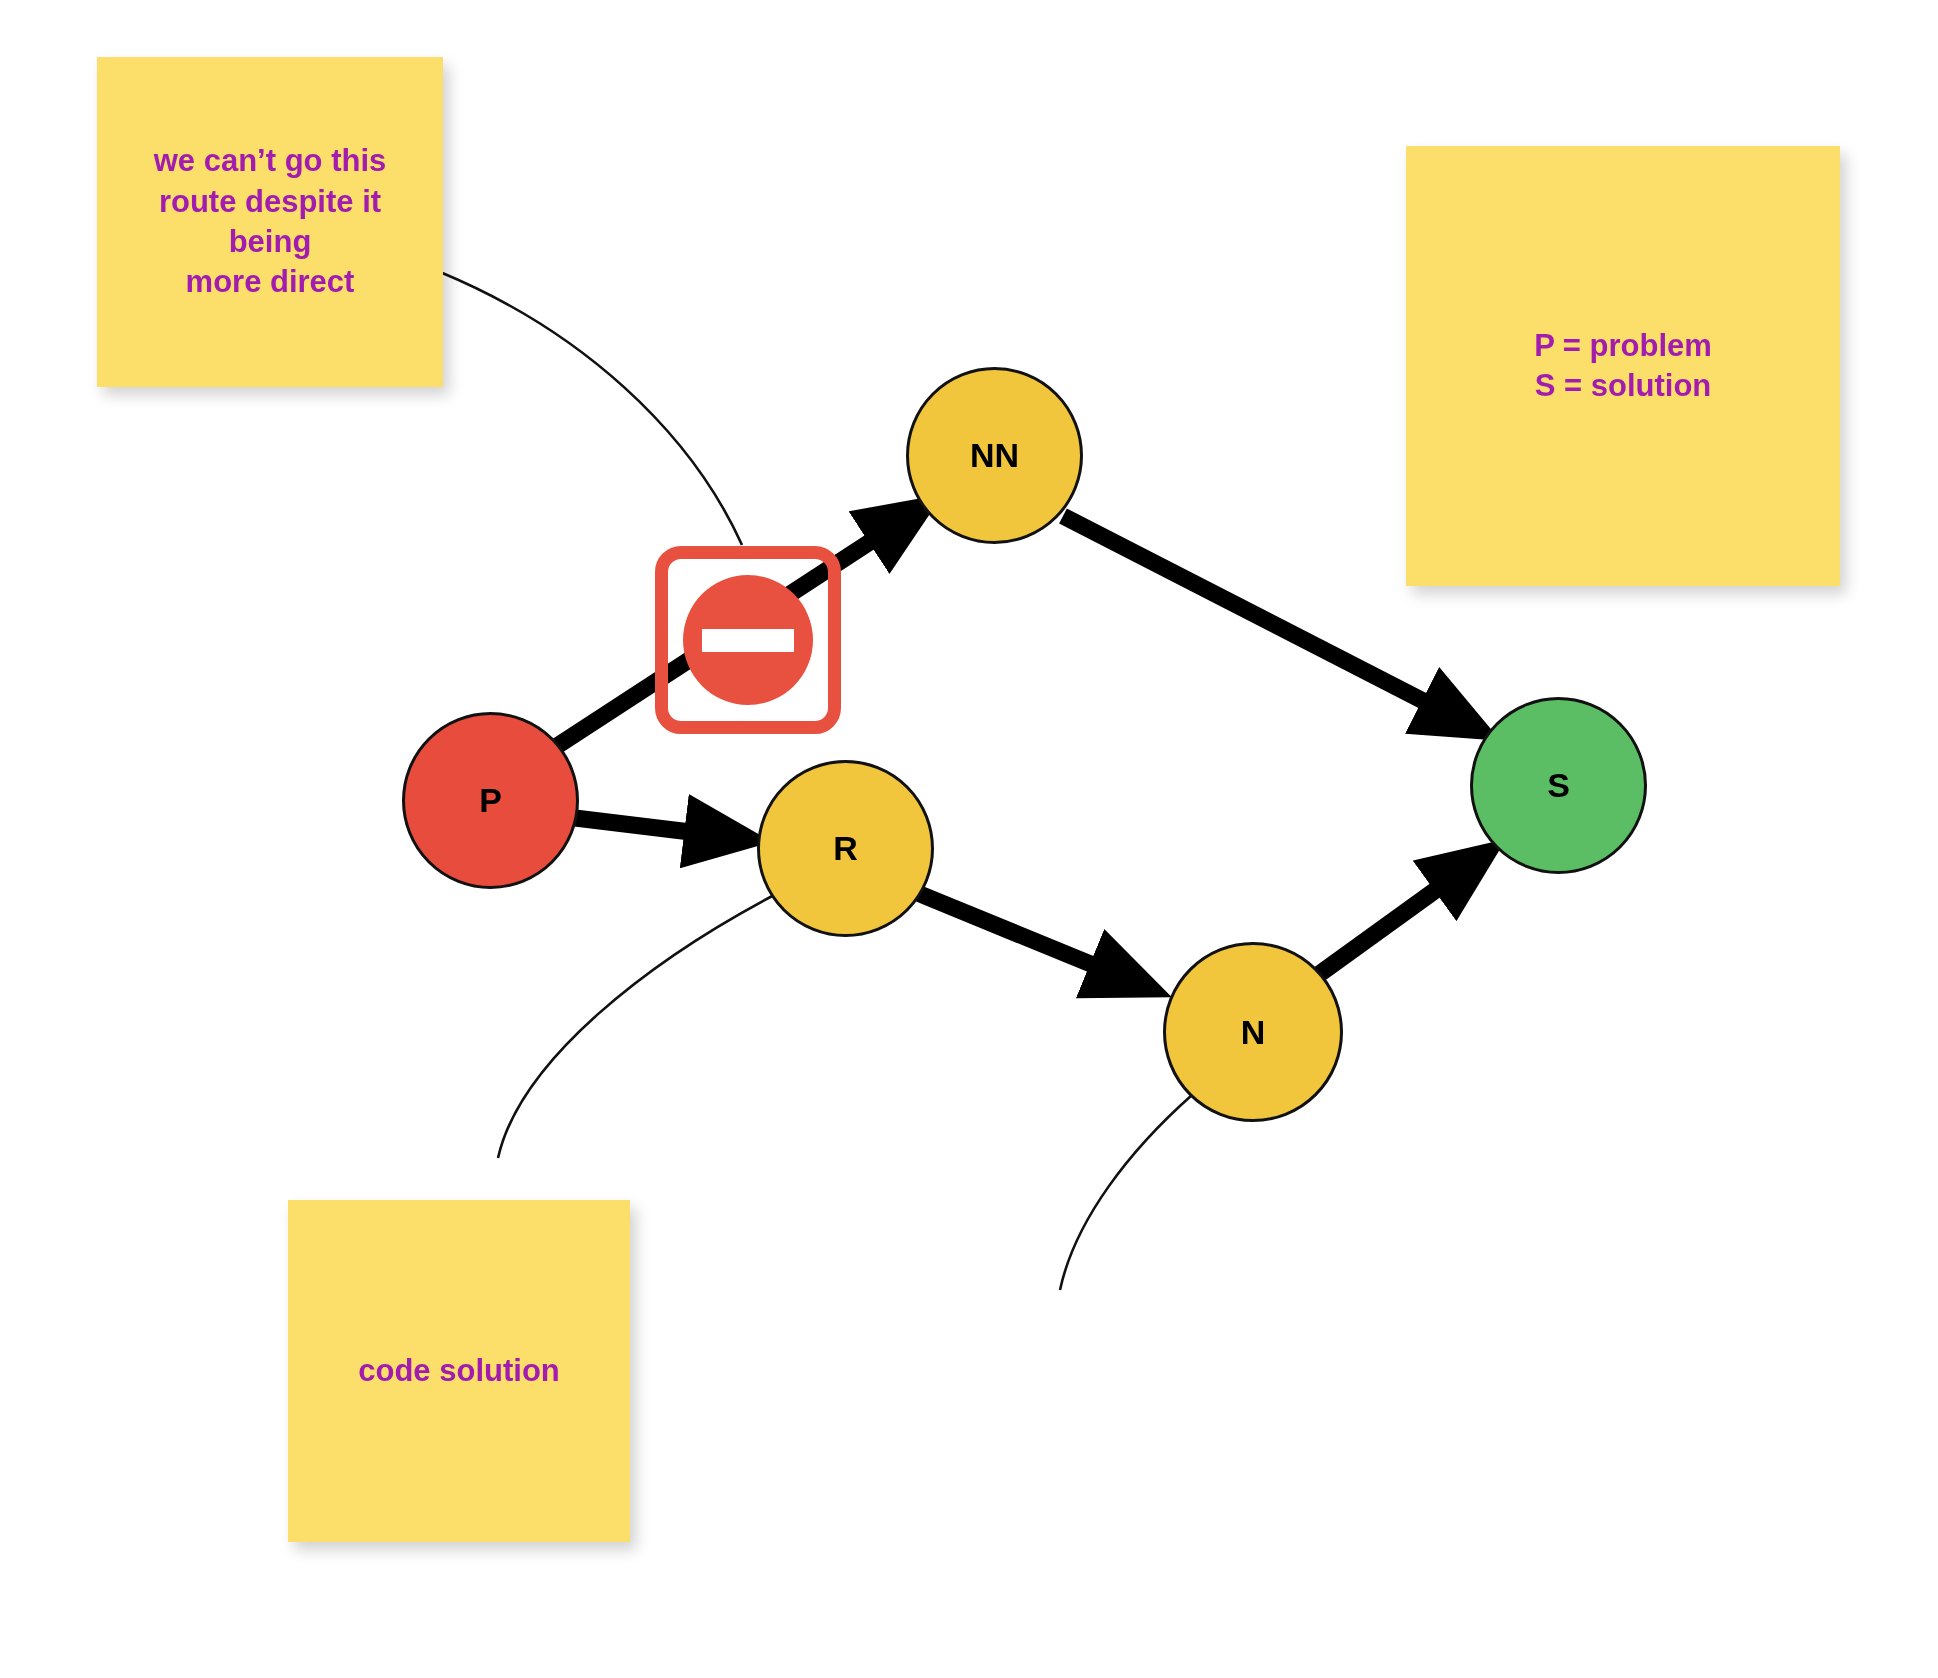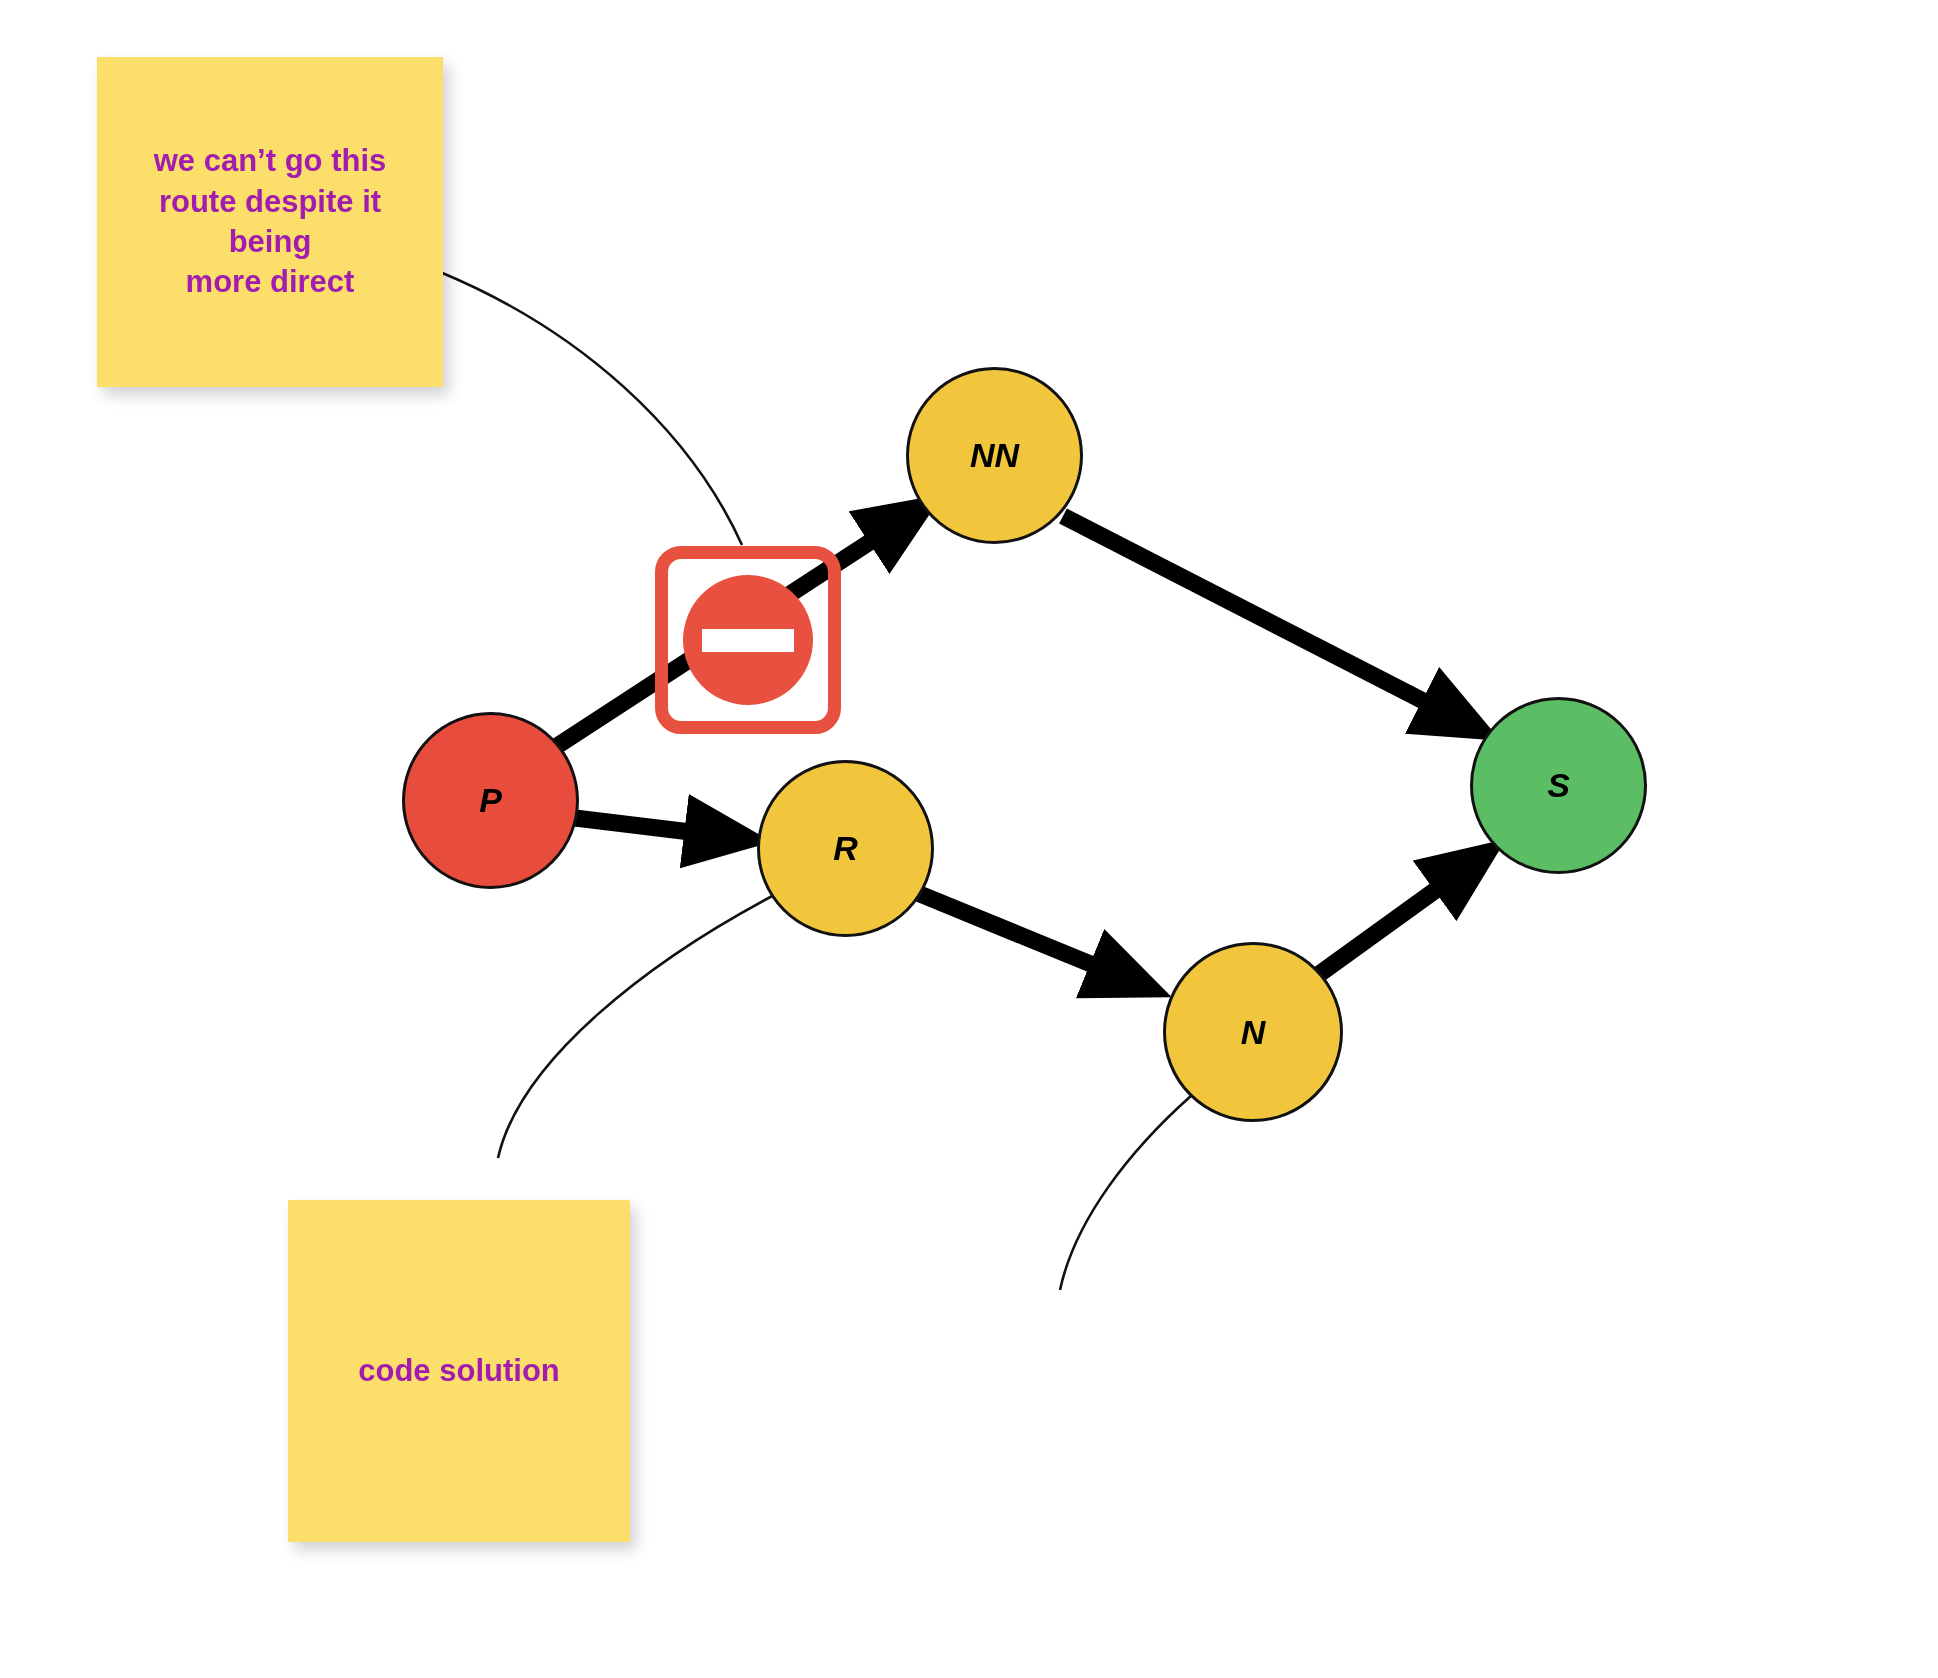--- a/index.html
+++ b/index.html
@@ -51,21 +51,20 @@
     display: flex;
     align-items: center;
     justify-content: center;
   }
   .node-label {
     font-family: "Liberation Sans", sans-serif;
     font-weight: bold;
     font-size: 34px;
     color: #000000;
     user-select: none;
-    font-style: italic;
   }
   #no-entry-badge {
     position: absolute;
     left: 655px;
     top: 546px;
     width: 186px;
     height: 188px;
     border: 13px solid #E8503F;
     border-radius: 26px;
     background: transparent;
@@ -117,20 +116,24 @@
 
     <line x1="1318" y1="975" x2="1480" y2="858" stroke="#000000" stroke-width="17" marker-end="url(#arrowhead)"></line>
   </svg>
 
   <div class="sticky" id="note-blocked-route" style="left:97px; top:57px; width:346px; height:330px;">
     <span class="sticky-text">we can’t go this
 route despite it being
 more direct</span>
   </div>
 
+  <div class="sticky" id="note-legend" style="left:1406px; top:146px; width:434px; height:440px;">
+    <span class="sticky-text">P = problem
+S = solution</span>
+  </div>
 
   <div class="sticky" id="note-code-solution" style="left:288px; top:1160px; width:342px; height:342px;margin-top:40px;">
     <span class="sticky-text">code solution</span>
   </div>
 
 
   <div class="node" id="node-p" style="left:402px; top:712px; width:177px; height:177px; background:#E84C3D;">
     <span class="node-label">P</span>
   </div>
 

